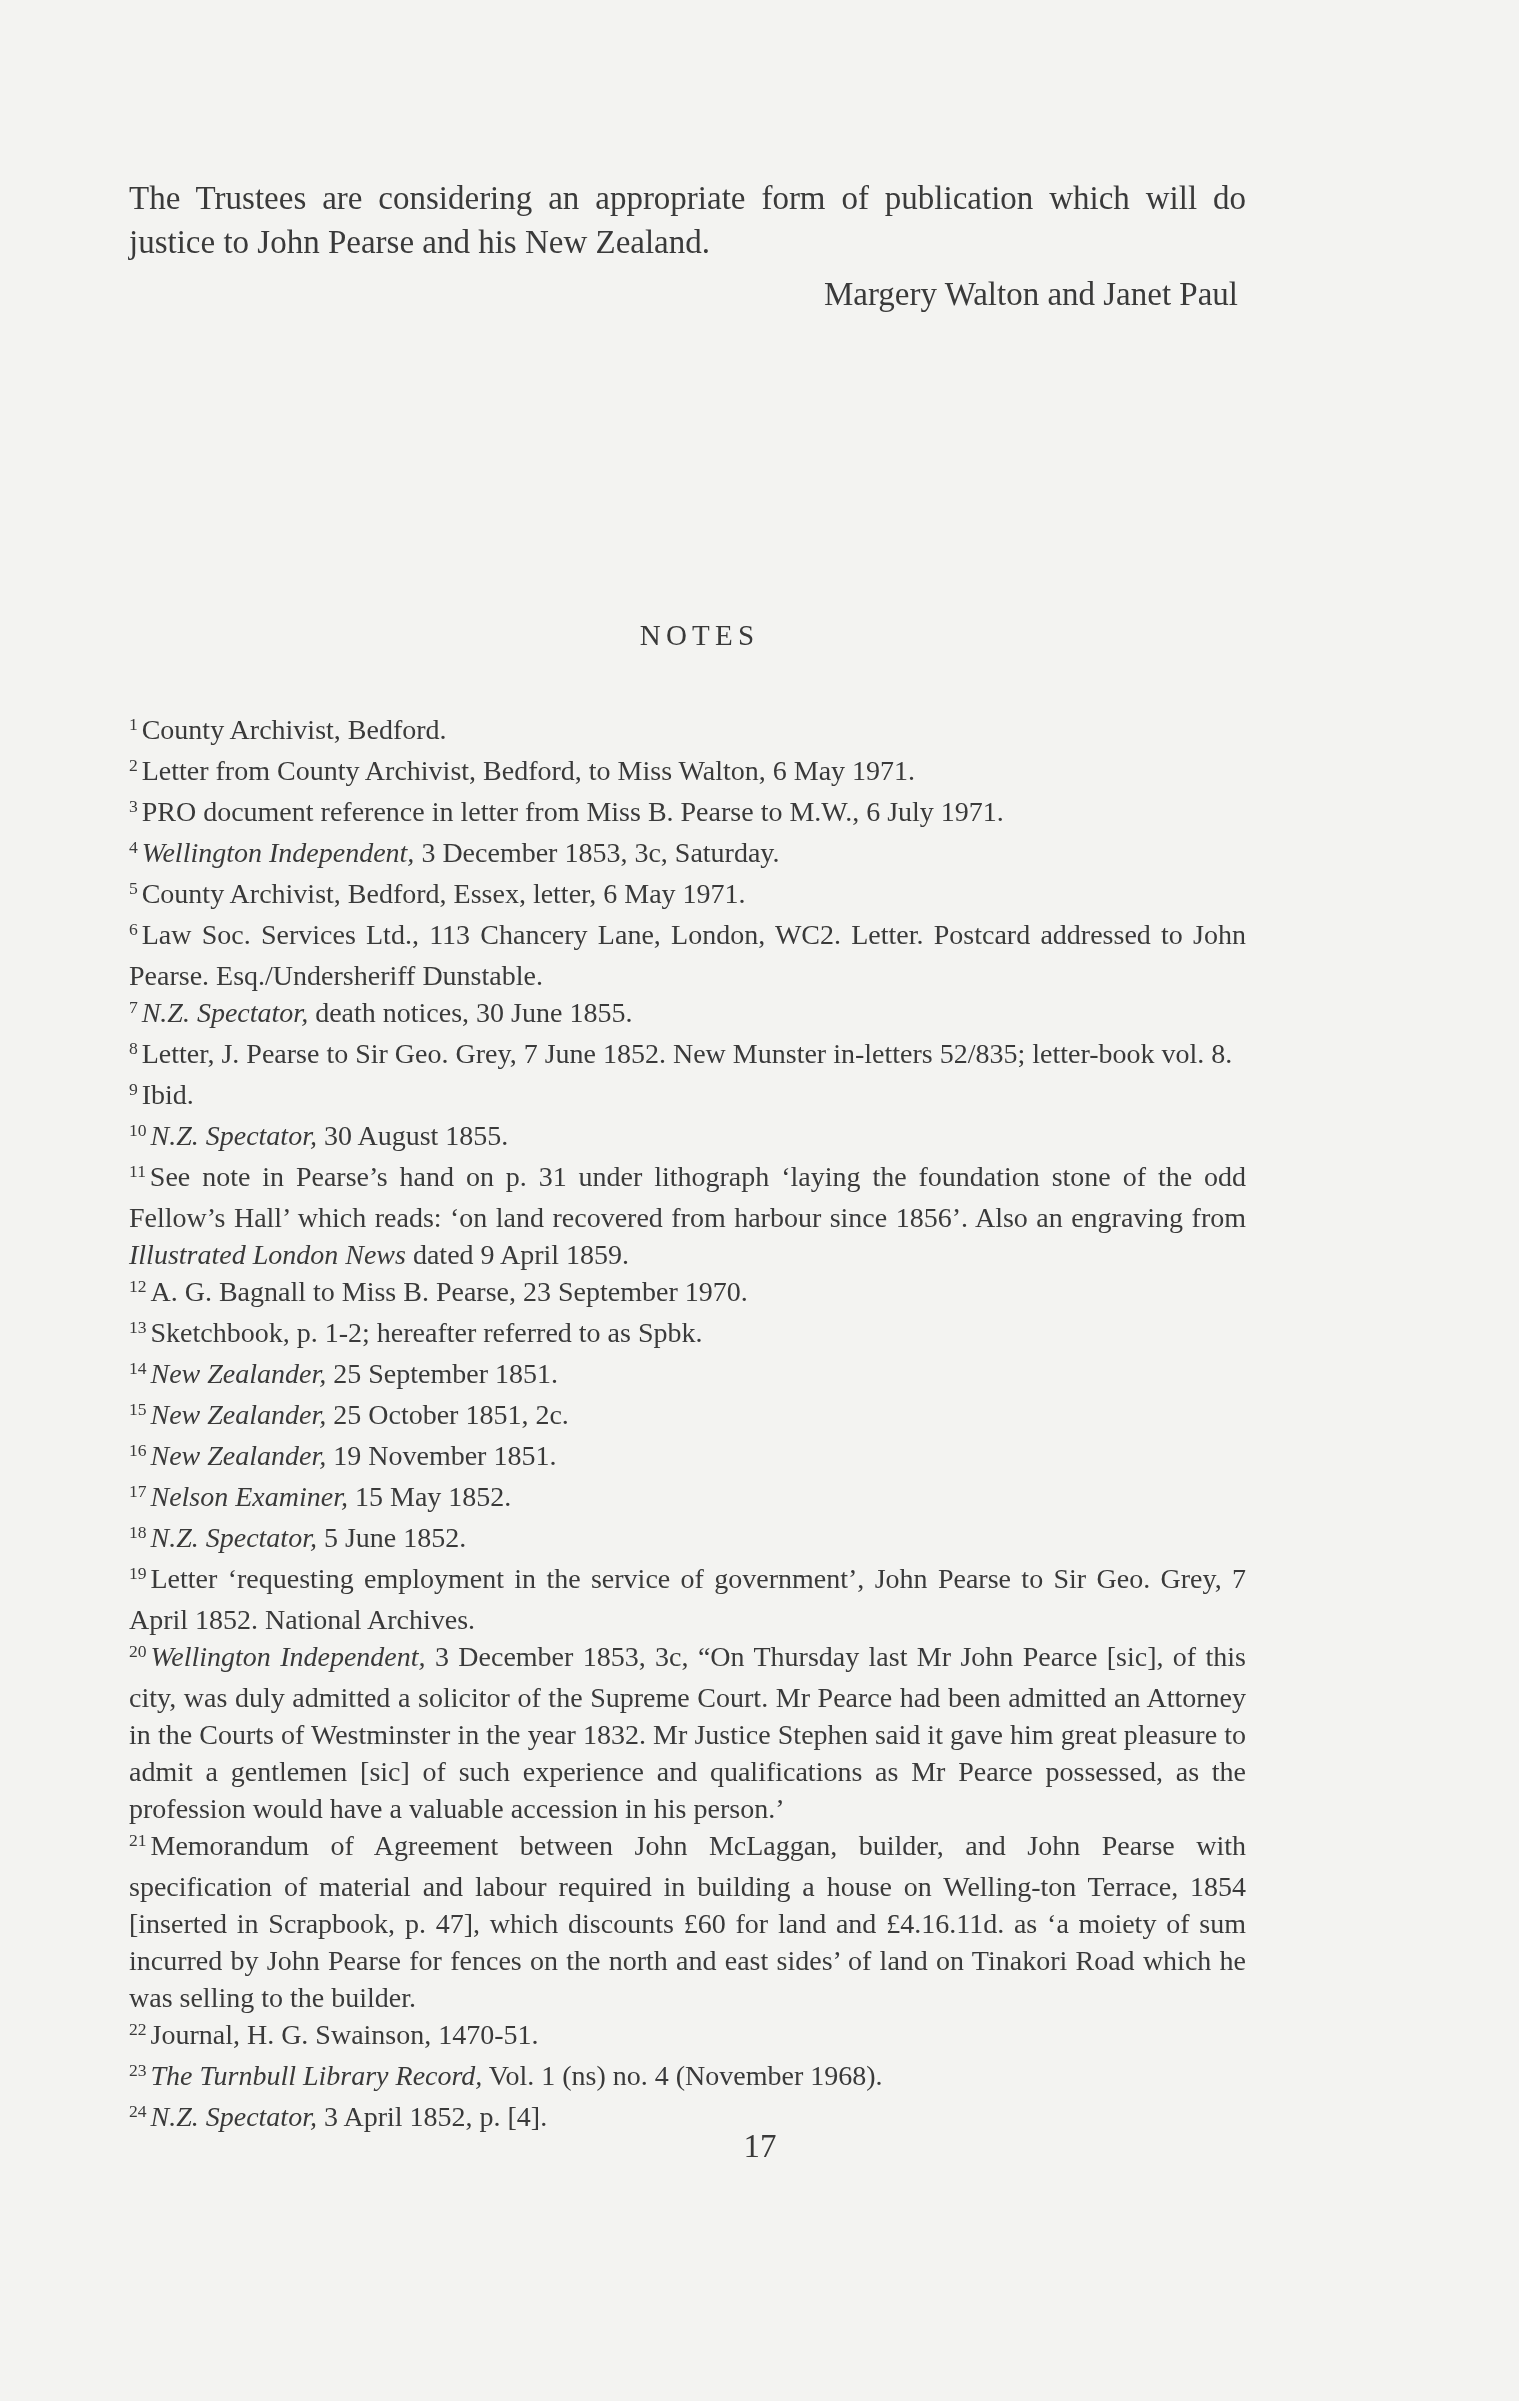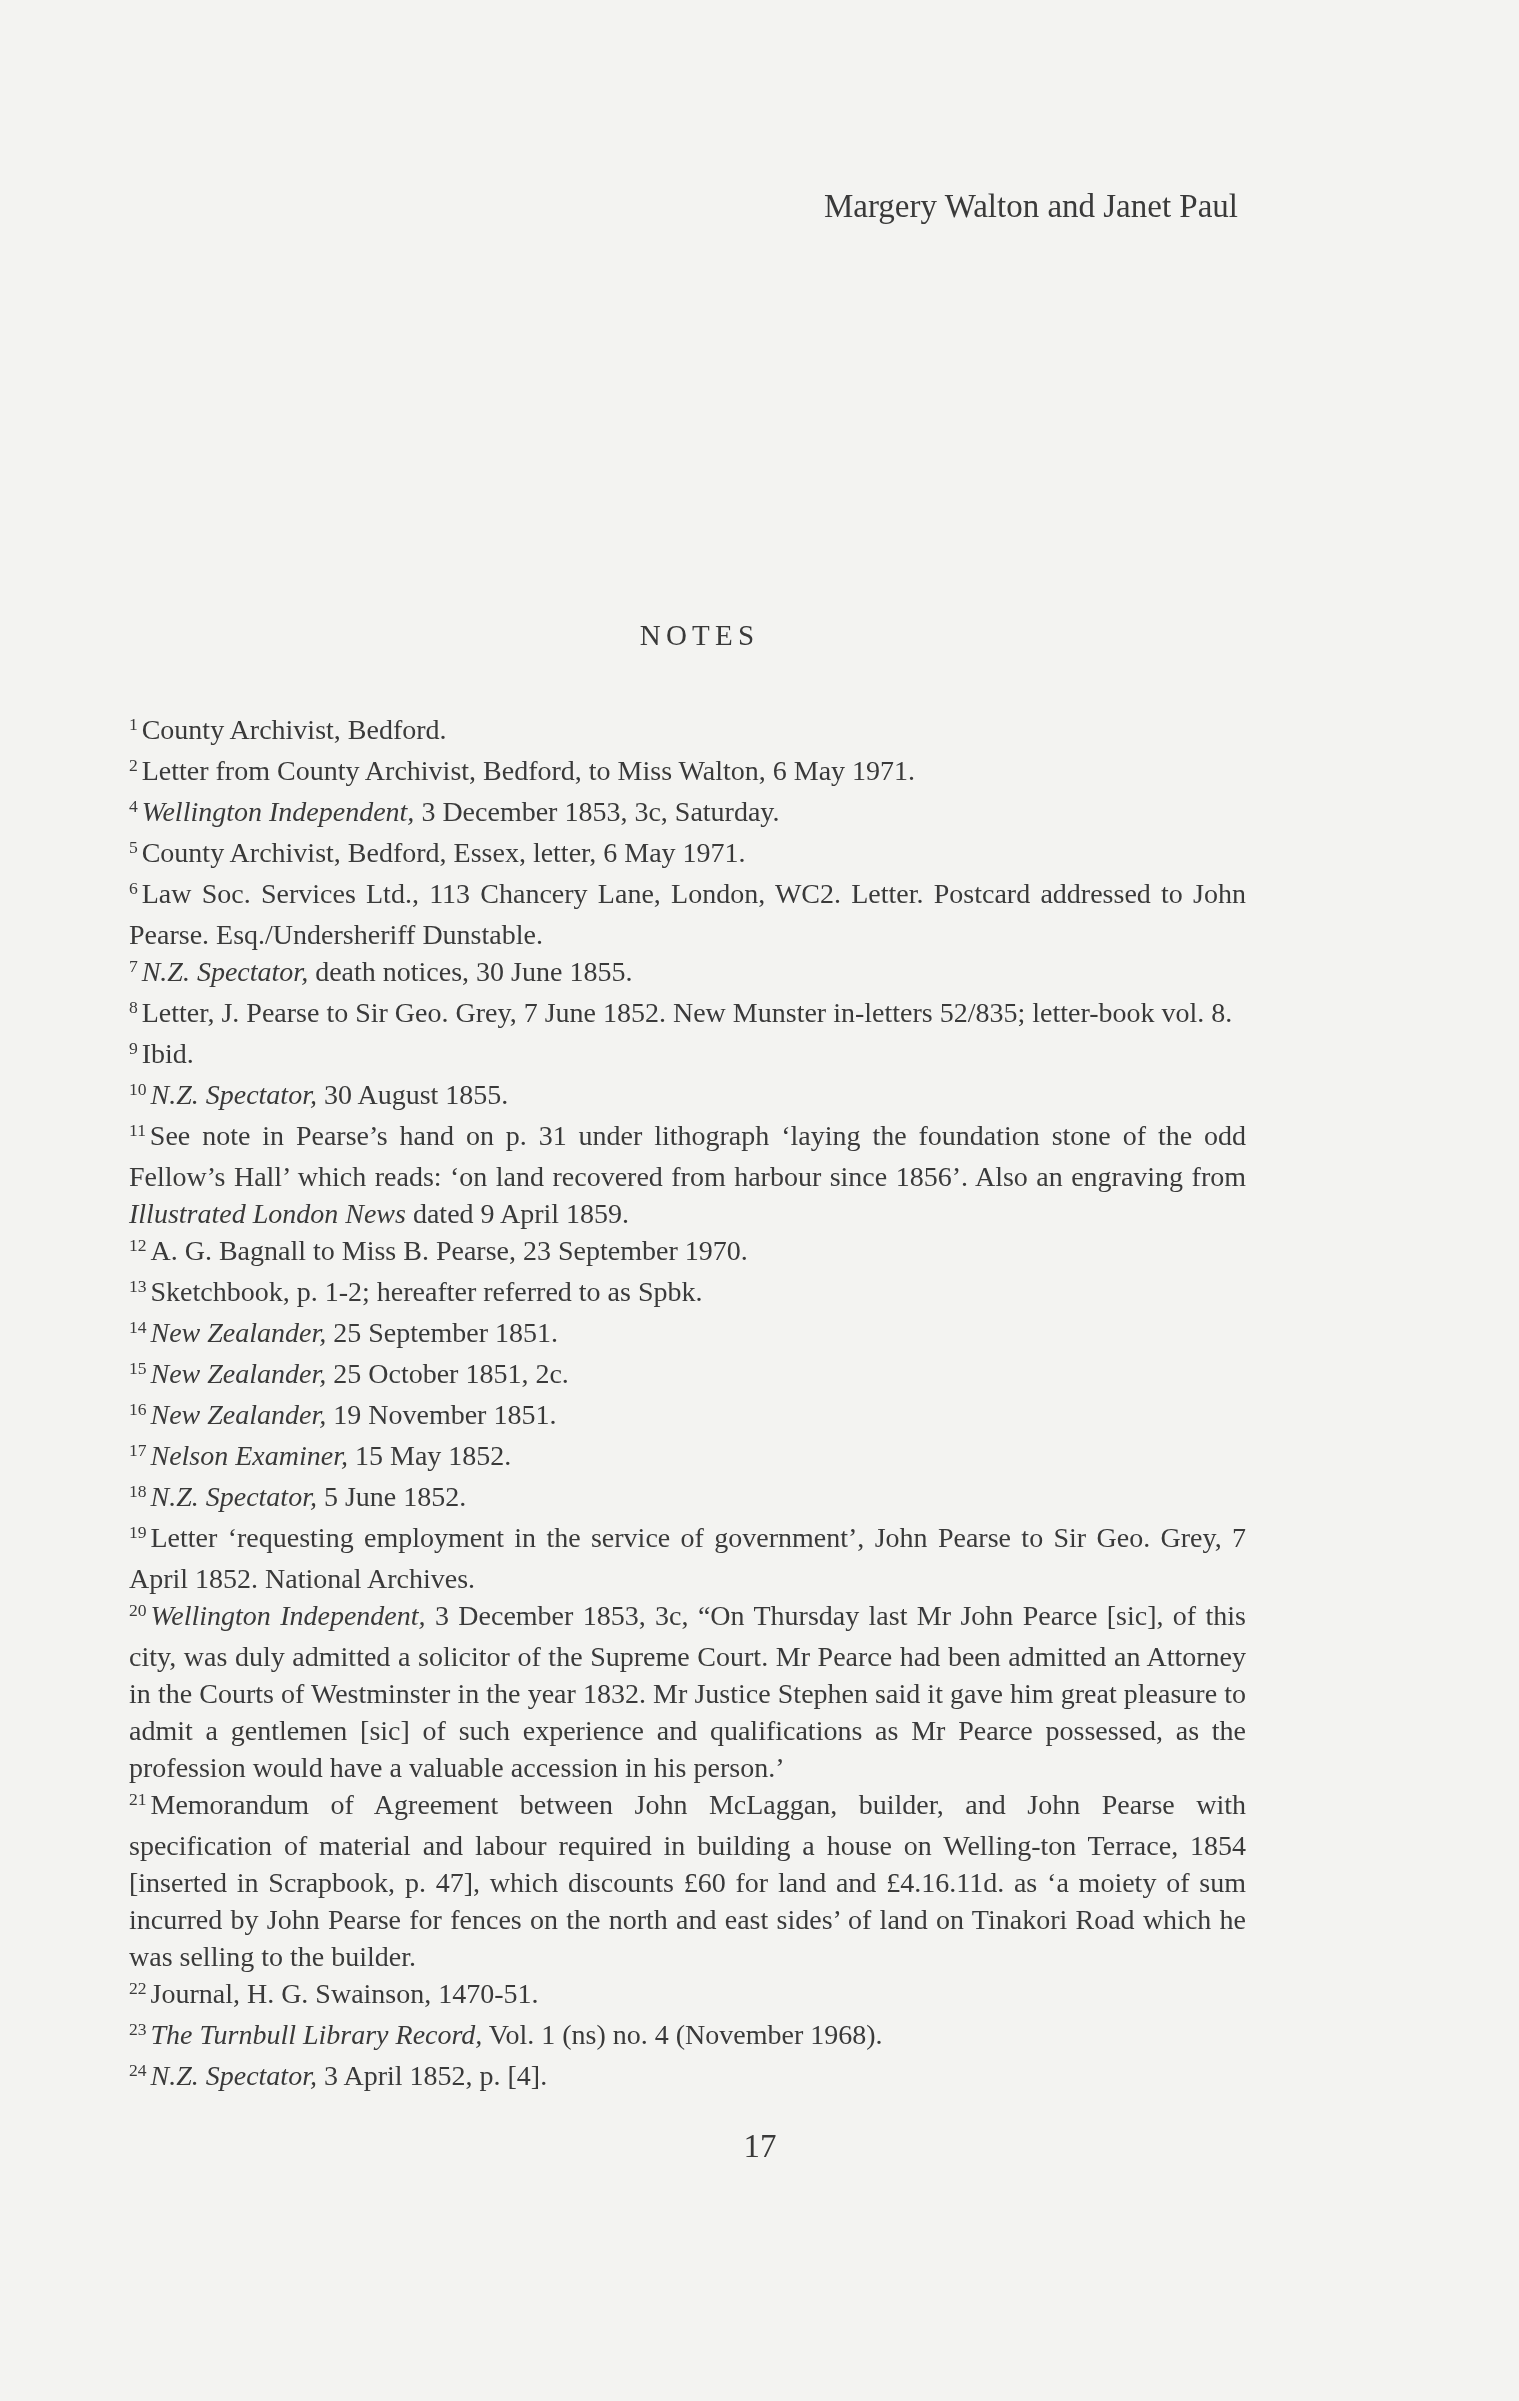--- a/index.html
+++ b/index.html
@@ -79,27 +79,29 @@
     position: absolute;
     left: 0;
     top: 0;
     width: 1520px;
   }
 </style>
 </head>
 <body>
 
 <div class="page">
+  <p class="para">The Trustees are considering an appropriate form of publication which will do justice to John Pearse and his New Zealand.</p>
   <p class="signature">Margery Walton and Janet Paul</p>
 
   <h2 class="notes-heading">NOTES</h2>
 
   <ol class="notes" id="notes-list">
       <li class="note"><sup>1</sup><span>County Archivist, Bedford.</span></li>
       <li class="note"><sup>2</sup><span>Letter from County Archivist, Bedford, to Miss Walton, 6 May 1971.</span></li>
+      <li class="note"><sup>3</sup><span>PRO document reference in letter from Miss B. Pearse to M.W., 6 July 1971.</span></li>
       <li class="note"><sup>4</sup><i>Wellington Independent,</i><span> 3 December 1853, 3c, Saturday.</span></li>
       <li class="note"><sup>5</sup><span>County Archivist, Bedford, Essex, letter, 6 May 1971.</span></li>
       <li class="note"><sup>6</sup><span>Law Soc. Services Ltd., 113 Chancery Lane, London, WC2. Letter. Postcard addressed to John Pearse. Esq./Undersheriff Dunstable.</span></li>
       <li class="note"><sup>7</sup><i>N.Z. Spectator,</i><span> death notices, 30 June 1855.</span></li>
       <li class="note"><sup>8</sup><span>Letter, J. Pearse to Sir Geo. Grey, 7 June 1852. New Munster in-letters 52/835; letter-book vol. 8.</span></li>
       <li class="note"><sup>9</sup><span>Ibid.</span></li>
       <li class="note"><sup>10</sup><i>N.Z. Spectator,</i><span> 30 August 1855.</span></li>
       <li class="note"><sup>11</sup><span>See note in Pearse’s hand on p. 31 under lithograph ‘laying the foundation stone of the odd Fellow’s Hall’ which reads: ‘on land recovered from harbour since 1856’. Also an engraving from </span><i>Illustrated London News</i><span> dated 9 April 1859.</span></li>
       <li class="note"><sup>12</sup><span>A. G. Bagnall to Miss B. Pearse, 23 September 1970.</span></li>
       <li class="note"><sup>13</sup><span>Sketchbook, p. 1-2; hereafter referred to as Spbk.</span></li>

